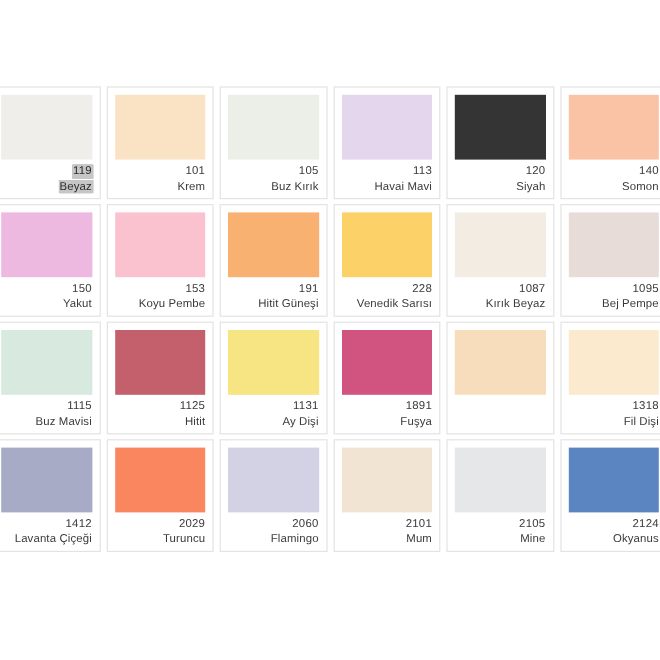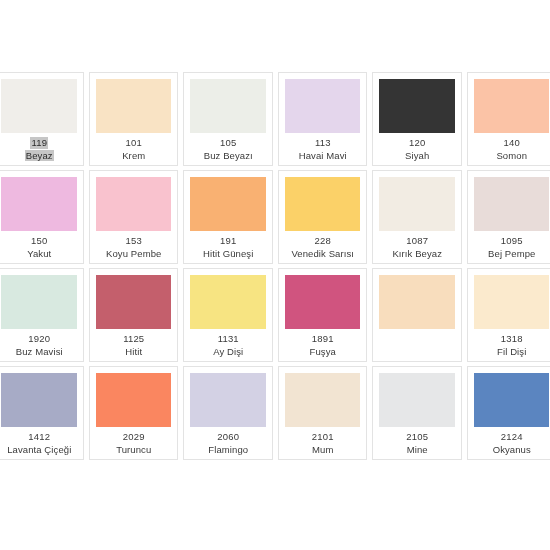--- a/index.html
+++ b/index.html
@@ -46,21 +46,21 @@
     height: 54px;
     flex: 0 0 54px;
     box-sizing: border-box;
   }
   .meta {
     padding-top: 4px;
     padding-left: 1px;
     line-height: 1.22;
     display: flex;
     flex-direction: column;
-    align-items: center;
+    align-items: flex-end;
   }
   .code {
     font-size: 9.5px;
     color: #3a3a3a;
     letter-spacing: 0.2px;
     white-space: nowrap;
   }
   .name {
     font-size: 9.5px;
     color: #3a3a3a;
@@ -91,21 +91,21 @@
         <div class="swatch" style="background: rgb(249, 227, 196);"></div>
         <div class="meta">
           <span class="code">101</span>
           <span class="name">Krem</span>
         </div>
       </div>
       <div class="card">
         <div class="swatch" style="background: rgb(236, 238, 232);"></div>
         <div class="meta">
           <span class="code">105</span>
-          <span class="name">Buz Beyazı</span>
+          <span class="name">Buz Kırık</span>
         </div>
       </div>
       <div class="card">
         <div class="swatch" style="background: rgb(228, 214, 236);"></div>
         <div class="meta">
           <span class="code">113</span>
           <span class="name">Havai Mavi</span>
         </div>
       </div>
       <div class="card">
@@ -160,21 +160,21 @@
       <div class="card">
         <div class="swatch" style="background: rgb(232, 220, 217);"></div>
         <div class="meta">
           <span class="code">1095</span>
           <span class="name">Bej Pempe</span>
         </div>
       </div>
       <div class="card">
         <div class="swatch" style="background: rgb(216, 233, 224);"></div>
         <div class="meta">
-          <span class="code">1920</span>
+          <span class="code">1115</span>
           <span class="name">Buz Mavisi</span>
         </div>
       </div>
       <div class="card">
         <div class="swatch" style="background: rgb(196, 95, 108);"></div>
         <div class="meta">
           <span class="code">1125</span>
           <span class="name">Hitit</span>
         </div>
       </div>

